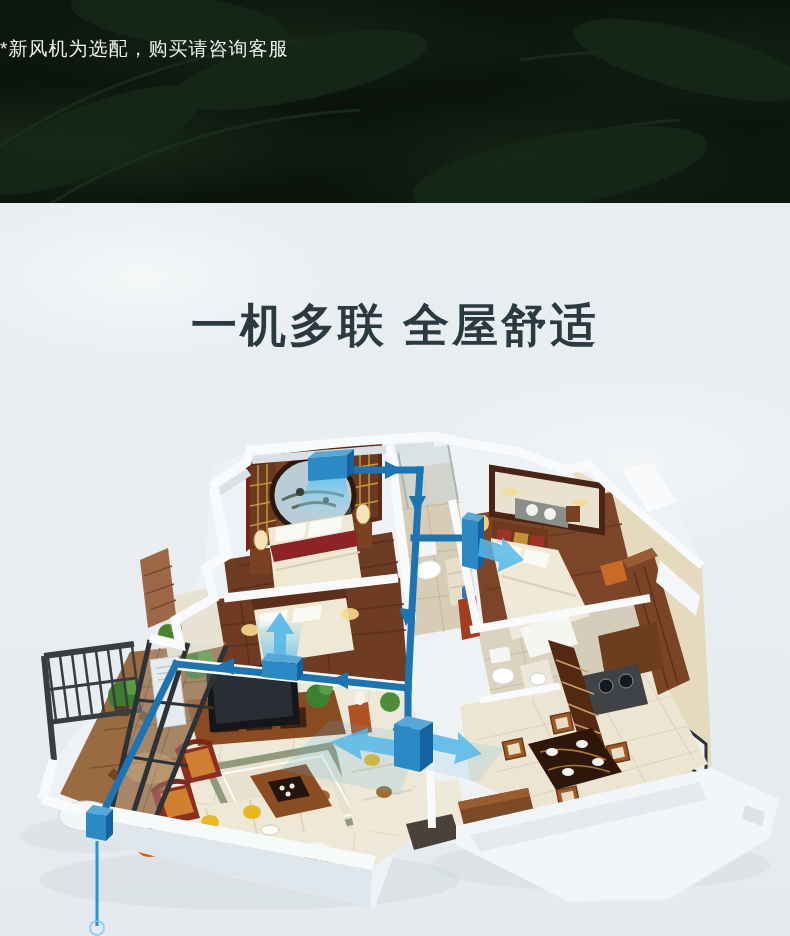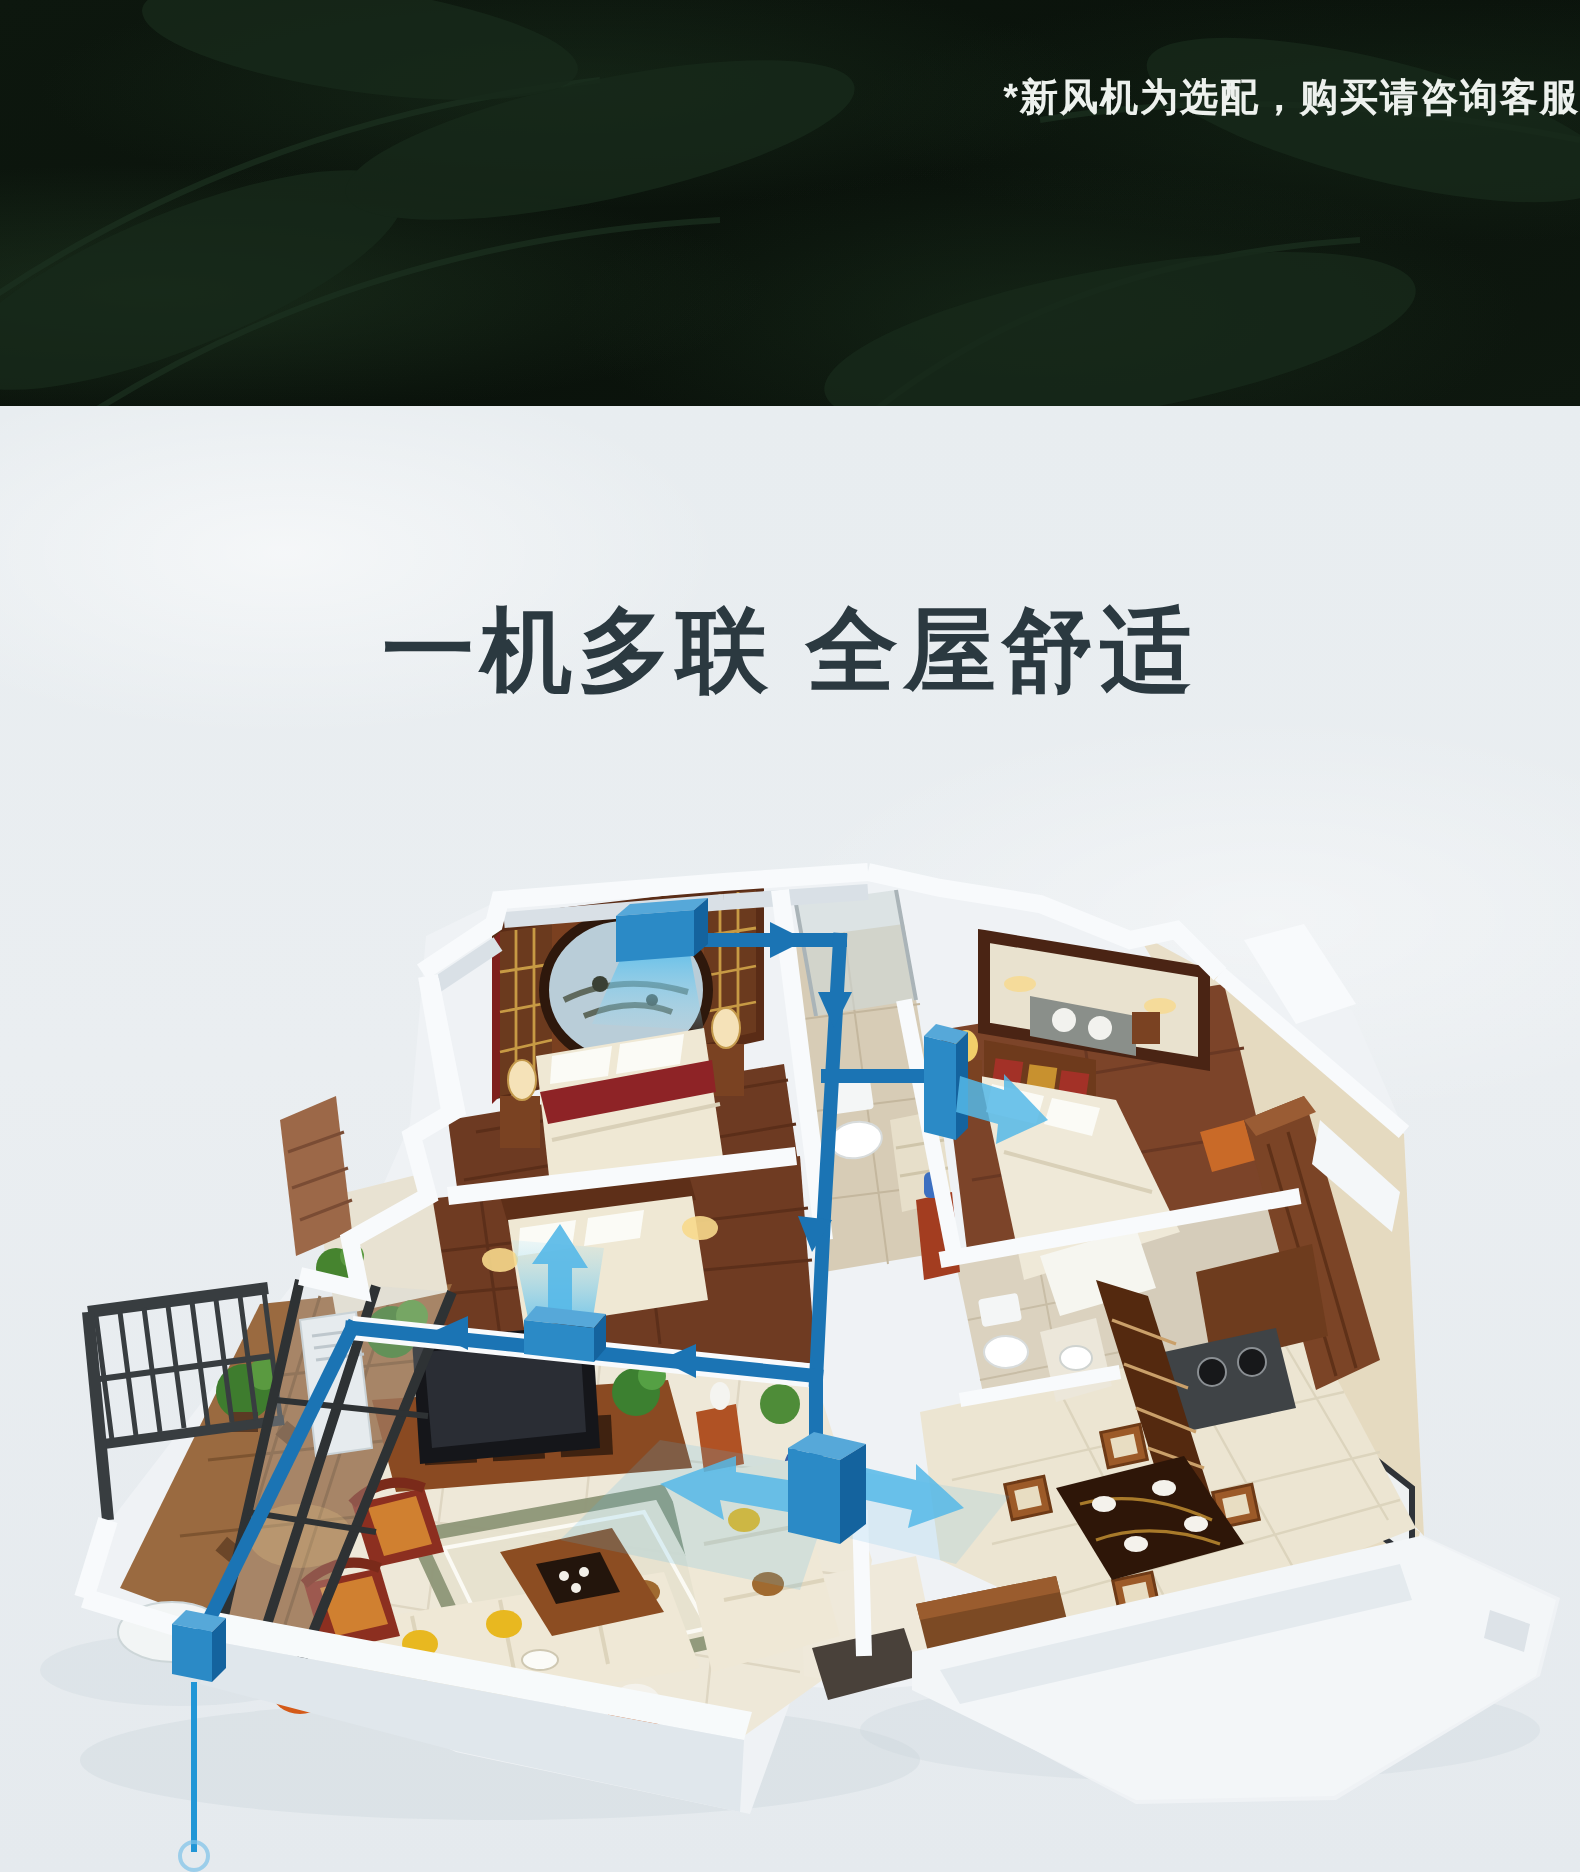--- a/index.html
+++ b/index.html
@@ -9,22 +9,22 @@
         background:var(--page-bg,#e9edf0);}
   
   .banner{position:absolute;left:0;top:0;width:790px;height:203px;overflow:hidden;
     background:
       radial-gradient(55% 45% at 10% 72%, rgba(38,66,40,.50), transparent 70%),
       radial-gradient(48% 42% at 36% 22%, rgba(30,54,33,.48), transparent 70%),
       radial-gradient(42% 52% at 66% 78%, rgba(32,58,35,.42), transparent 72%),
       radial-gradient(52% 46% at 90% 28%, rgba(26,48,29,.46), transparent 70%),
       linear-gradient(160deg,#0d170e,#0a120b 55%,#0e180f);}
   .banner svg{position:absolute;inset:0;}
-  .banner-note{position:absolute;left:0;top:36px;width:100%;margin:0;text-align:right;
-      font-size:19px;letter-spacing:1px;color:var(--banner-text,#edf1ed);font-weight:700;}
+  .banner-note{position:absolute;left:0;top:36px;width:100%;margin:0;text-align:left;
+      font-size:19px;letter-spacing:1px;color:var(--banner-text,#edf1ed);font-weight:400;}
   
   .hero{position:absolute;left:0;top:203px;width:790px;height:733px;
     background:
       radial-gradient(40% 18% at 18% 10%, rgba(255,255,255,.55), transparent 70%),
       radial-gradient(45% 20% at 80% 35%, rgba(255,255,255,.4), transparent 70%),
       linear-gradient(180deg,#e8edf0 0%,#eaeef1 45%,#e5eaee 100%);}
   .hero-title{position:absolute;left:0;top:92px;width:100%;margin:0;text-align:center;
       font-size:46px;font-weight:800;letter-spacing:3px;color:var(--title,#2b3940);}
   .plan-svg{position:absolute;left:0;top:0;width:790px;height:936px;pointer-events:none;}
   

